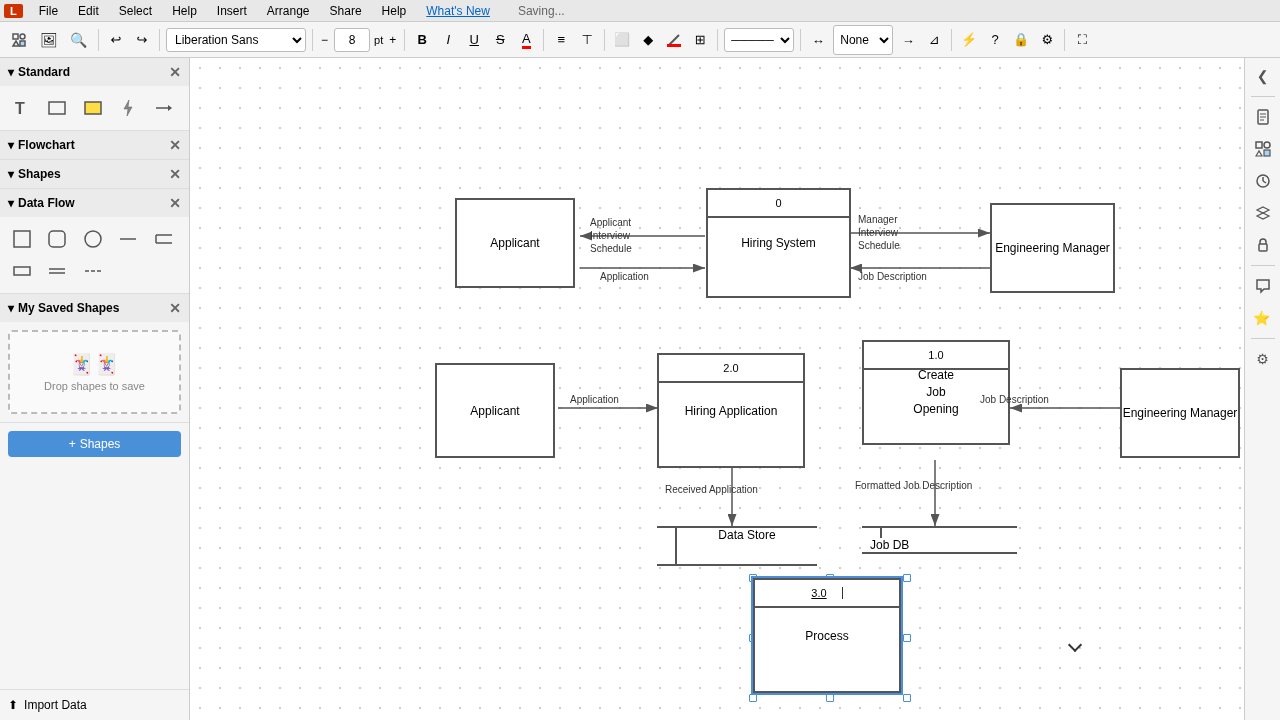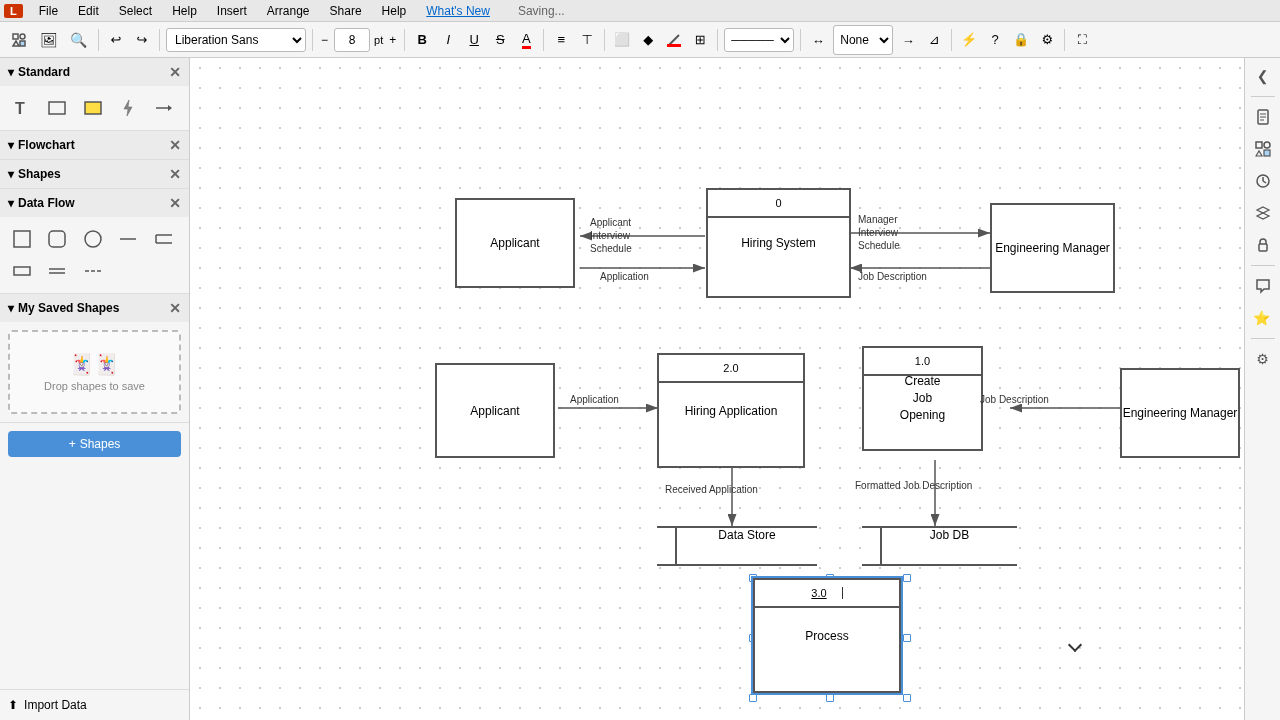--- a/index.html
+++ b/index.html
@@ -473,35 +473,35 @@
 
       <div class="dfd-external" style="left:245px; top:305px; width:120px; height:95px;">
         <span>Applicant</span>
       </div>
 
       <div class="dfd-process" style="left:467px; top:295px; width:148px; height:115px;">
         <div class="proc-num">2.0</div>
         <div class="proc-label">Hiring Application</div>
       </div>
 
-      <div class="dfd-process" style="left:672px; top:288px; width:121px; height:105px;">
+      <div class="dfd-process" style="left:672px; top:282px; width:148px; height:105px;">
         <div class="proc-num">1.0</div>
         <div class="proc-label" style="line-height:1.4;text-align:center;">Create<br>Job<br>Opening</div>
       </div>
 
       <div class="dfd-external" style="left:930px; top:310px; width:120px; height:90px; text-align:center;">
         <span>Engineering Manager</span>
       </div>
 
       <div class="dfd-datastore" style="left:467px; top:468px; width:160px; height:40px;">
         <div class="ds-id"></div>
         <div class="ds-label">Data Store</div>
       </div>
 
-      <div class="dfd-datastore" style="left:672px; top:468px; width:155px; height:40px;">
+      <div class="dfd-datastore" style="left:672px; top:468px; width:155px; height:28px;flex-direction:column;">
         <div class="ds-id"></div>
         <div class="ds-label">Job DB</div>
       </div>
 
       <div style="position:absolute; left:563px; top:520px; width:154px; height:120px;">
 
         <div class="selection-handle" style="top:-4px; left:-4px;"></div>
         <div class="selection-handle" style="top:-4px; left:50%; transform:translateX(-50%);"></div>
         <div class="selection-handle" style="top:-4px; right:-4px;"></div>
         <div class="selection-handle" style="top:50%; left:-4px; transform:translateY(-50%);"></div>

